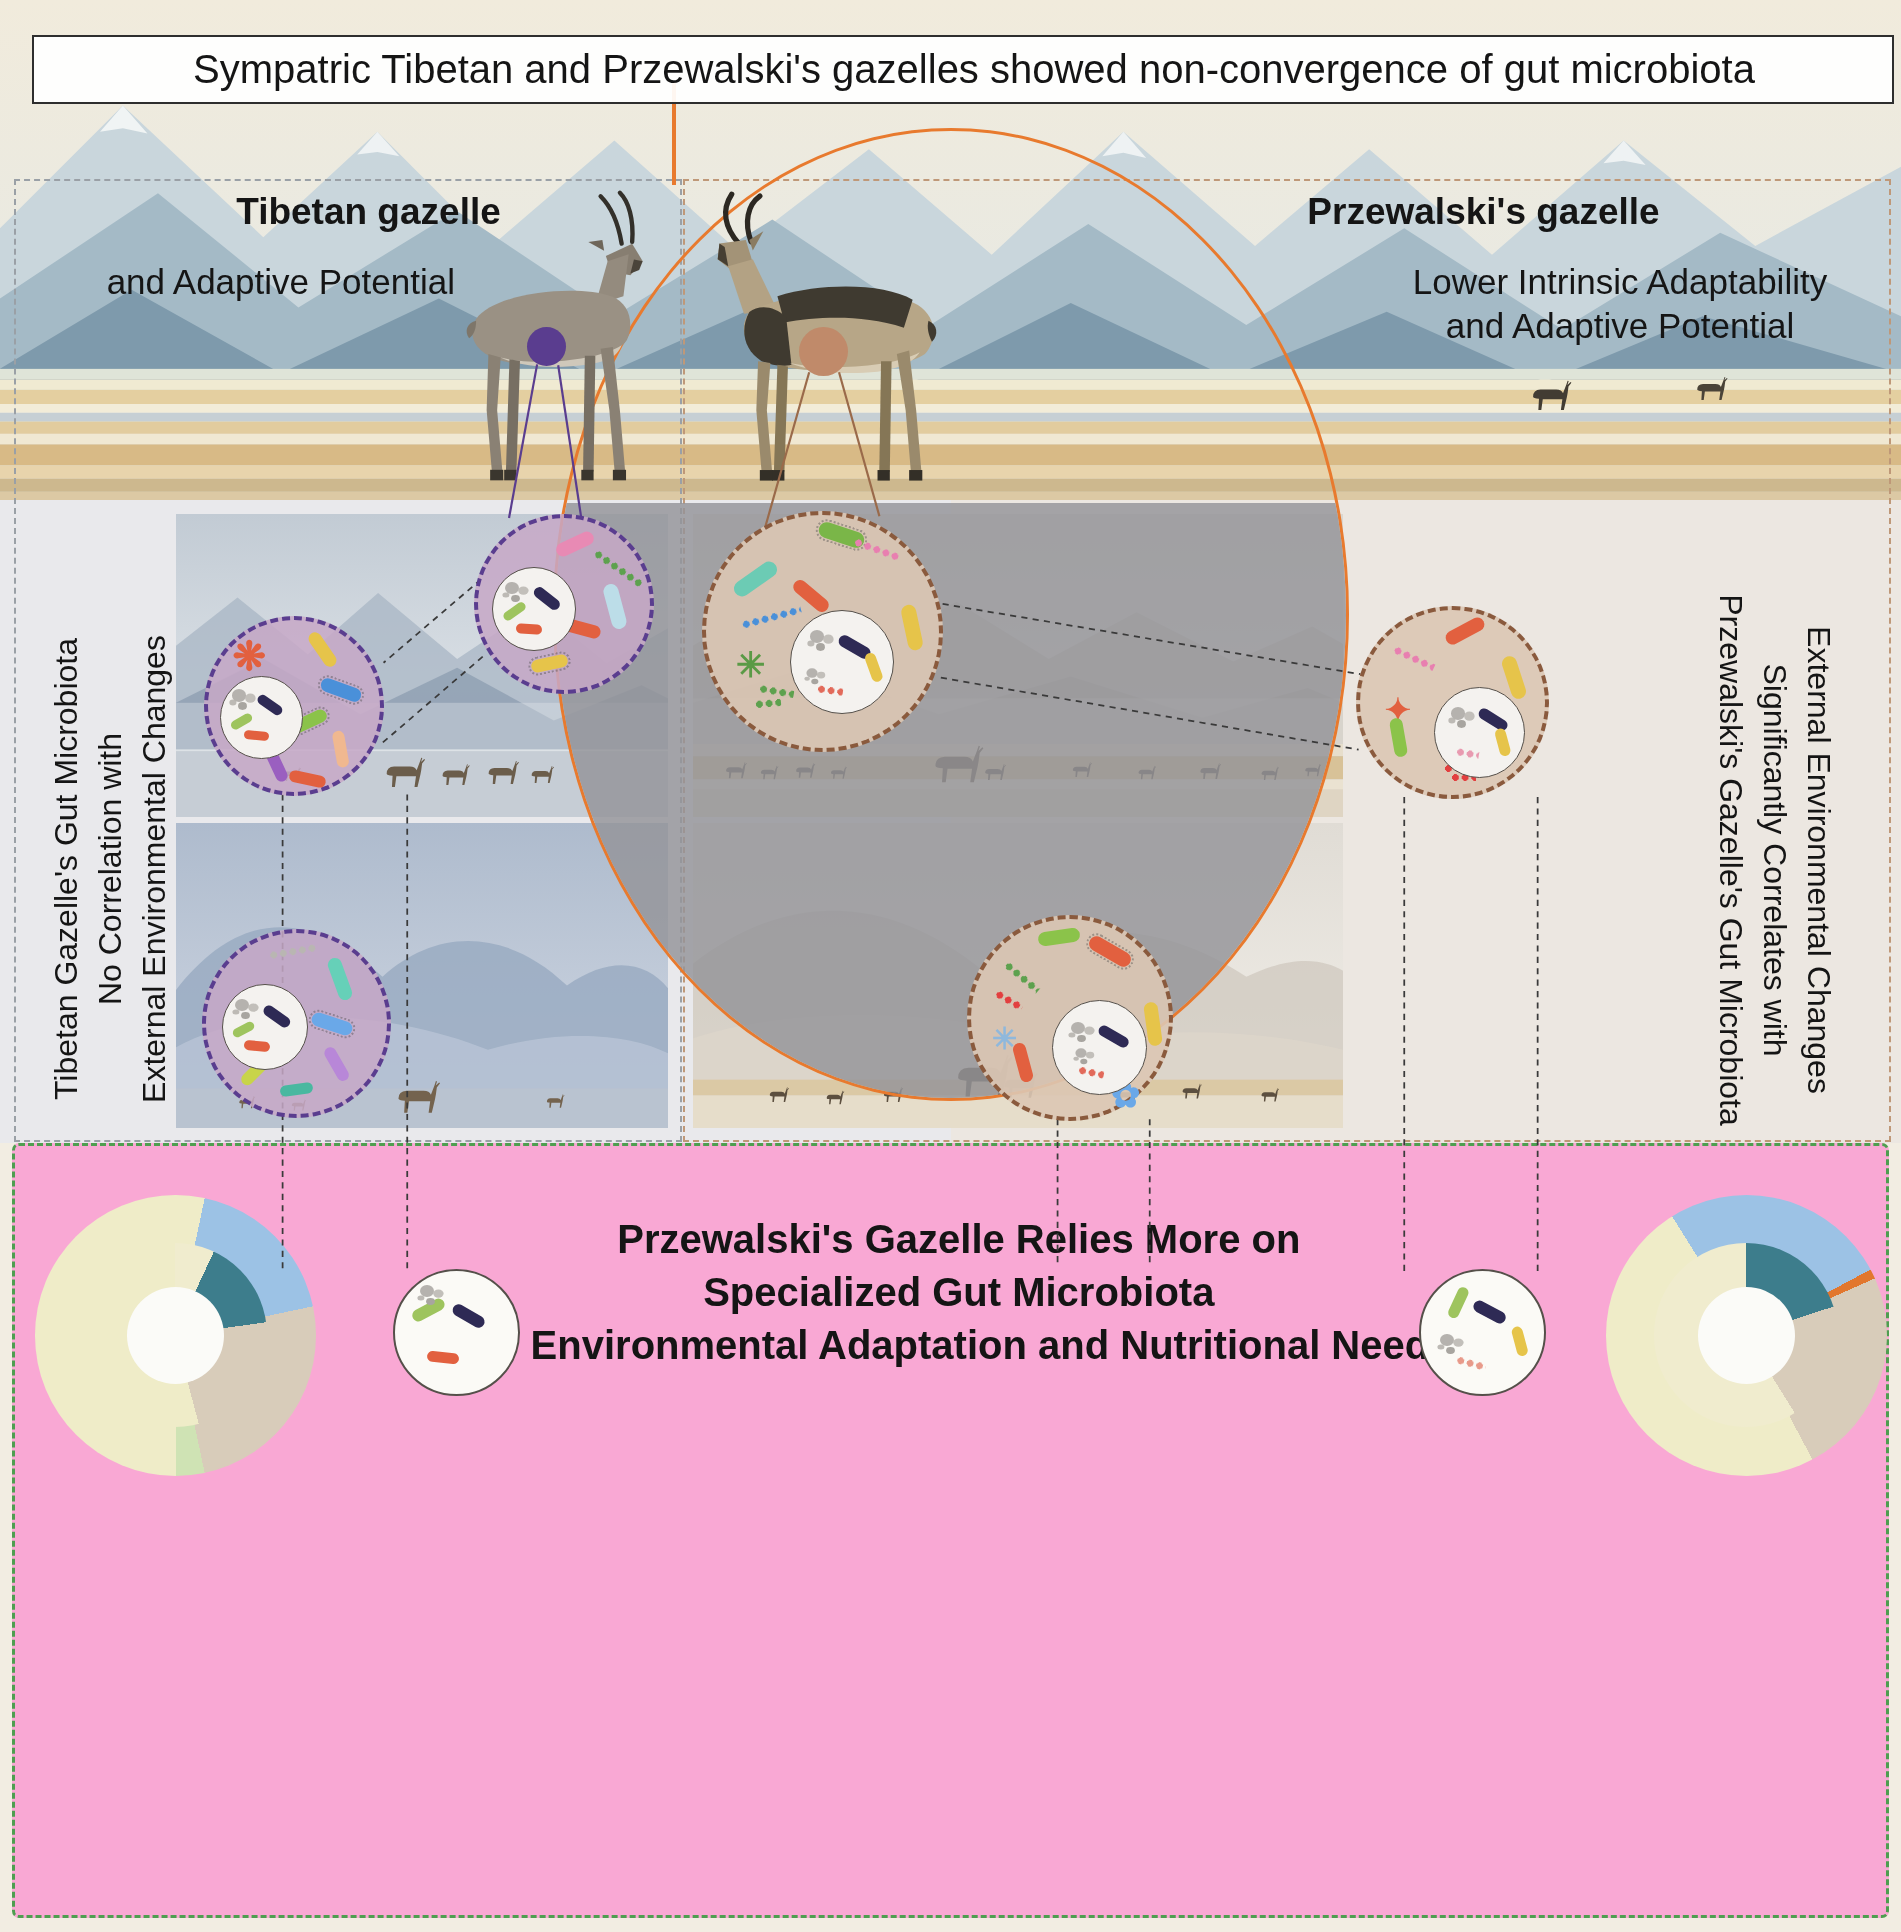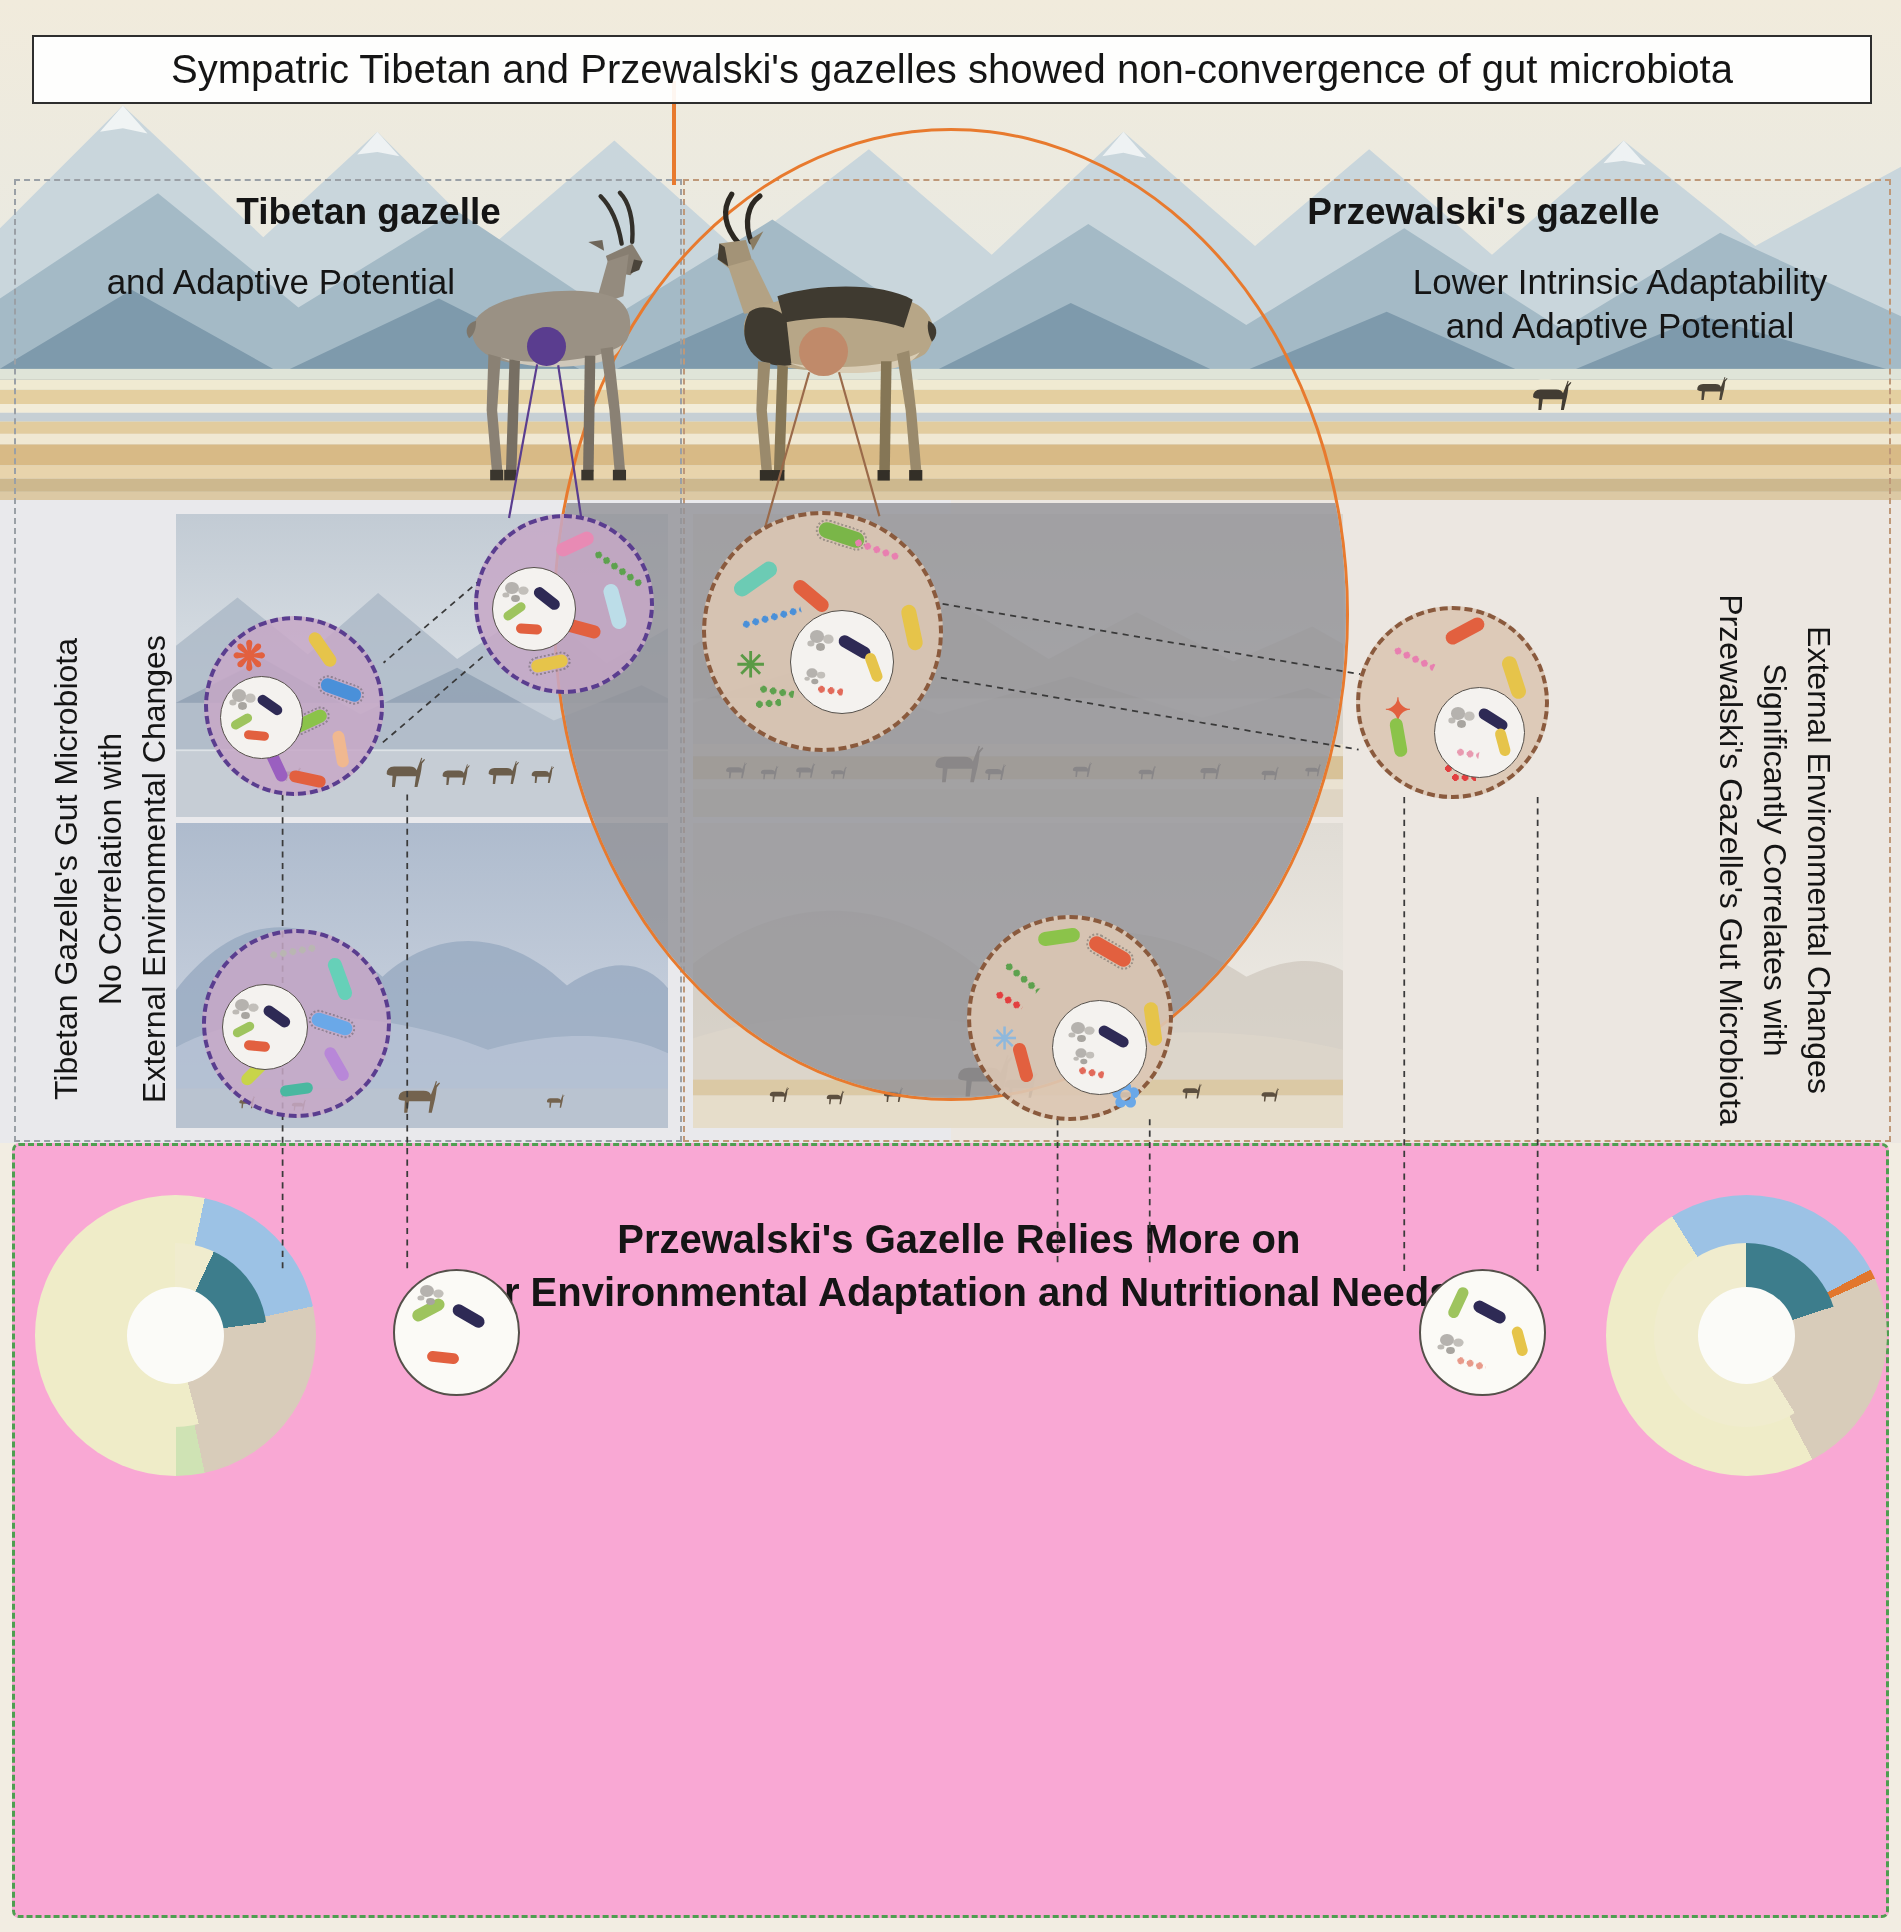--- a/index.html
+++ b/index.html
@@ -4,21 +4,21 @@
 <style>
   html,body{margin:0;padding:0;background:#ffffff;}
   #canvas{position:relative;width:1901px;height:1932px;overflow:hidden;
           font-family:"Liberation Sans",sans-serif;color:#151515;background:#f2ede2;}
   .abs{position:absolute;}
   svg{display:block;}
 
   
   .title-box{left:32px;top:35px;width:1836px;height:65px;background:rgba(255,255,255,0.93);
              border:2.6px solid #2e2e2e;display:flex;align-items:center;justify-content:center;
-             font-size:40px;z-index:40;}
+             font-size:40px;z-index:40;padding-left:22px;}
   .stem{left:672px;top:81px;width:4.4px;height:104px;background:#e87a2e;z-index:14;}
 
   
   .regionL{left:14px;top:179px;width:664px;height:959px;border:2.2px dashed #9aa0a6;z-index:6;}
   .regionR{left:683px;top:179px;width:1204px;height:959px;border:2.2px dashed #bf9878;z-index:6;}
 
   
   .lowbgL{left:0;top:500px;width:951px;height:643px;background:#e9e9ec;z-index:2;}
   .lowbgR{left:951px;top:500px;width:951px;height:643px;background:#ece7e1;z-index:2;}
 
@@ -415,20 +415,21 @@
     <span class="cap" style="width:33px;height:11.4px;background:#9ec45e;left:21px;top:26px;transform:rotate(-65deg);"></span>
     <span class="cap" style="width:35px;height:12.3px;background:#2e2a55;left:51px;top:35px;transform:rotate(28deg);"></span>
     <span class="cap" style="width:30px;height:10.5px;background:#e6c44a;left:84px;top:65px;transform:rotate(75deg);"></span>
     <span class="dotrow" style="width:30px;left:35px;top:88px;transform:rotate(15deg);background-image:radial-gradient(circle 3.5px at 4.4px 4.4px,#e89a8a 98%,transparent);"></span>
     <span class="blob" style="left:19.3px;top:63px;"></span>
   </div>
 
   <div class="abs green-box">
     <div class="bottom-text">
       <div>Przewalski's Gazelle Relies More on</div>
+      <div>Specialized Gut Microbiota</div>
       <div>for Environmental Adaptation and Nutritional Needs</div>
     </div>
 
     <div class="donut" style="left: 19.3px; top: 49px; width: 281px; height: 281px; background: conic-gradient(rgb(239, 236, 200) 0deg, rgb(239, 236, 200) 12deg, rgb(156, 194, 229) 12deg, rgb(156, 194, 229) 78deg, rgb(216, 204, 186) 78deg, rgb(216, 204, 186) 168deg, rgb(207, 227, 180) 168deg, rgb(207, 227, 180) 180deg, rgb(239, 236, 200) 180deg, rgb(239, 236, 200) 360deg);">
       <div class="donut" style="left: 48px; top: 48px; width: 184px; height: 184px; background: conic-gradient(rgb(240, 236, 206) 0deg, rgb(240, 236, 206) 25deg, rgb(61, 125, 140) 25deg, rgb(61, 125, 140) 82deg, rgb(216, 204, 186) 82deg, rgb(216, 204, 186) 165deg, rgb(239, 236, 200) 165deg, rgb(239, 236, 200) 360deg);"></div>
       <div class="donut" style="left:92px;top:92px;width:97px;height:97px;background:#fbfbf8;"></div>
     </div>
 
     <div class="donut" style="left: 1591px; top: 49px; width: 281px; height: 281px; background: conic-gradient(rgb(156, 194, 229) 0deg, rgb(156, 194, 229) 62deg, rgb(226, 119, 46) 62deg, rgb(226, 119, 46) 66deg, rgb(216, 204, 186) 66deg, rgb(216, 204, 186) 152deg, rgb(239, 236, 200) 152deg, rgb(239, 236, 200) 328deg, rgb(156, 194, 229) 328deg, rgb(156, 194, 229) 360deg);">
       <div class="donut" style="left: 48px; top: 48px; width: 184px; height: 184px; background: conic-gradient(rgb(61, 125, 140) 0deg, rgb(61, 125, 140) 72deg, rgb(216, 204, 186) 72deg, rgb(216, 204, 186) 148deg, rgb(240, 236, 206) 148deg, rgb(240, 236, 206) 360deg);"></div>

